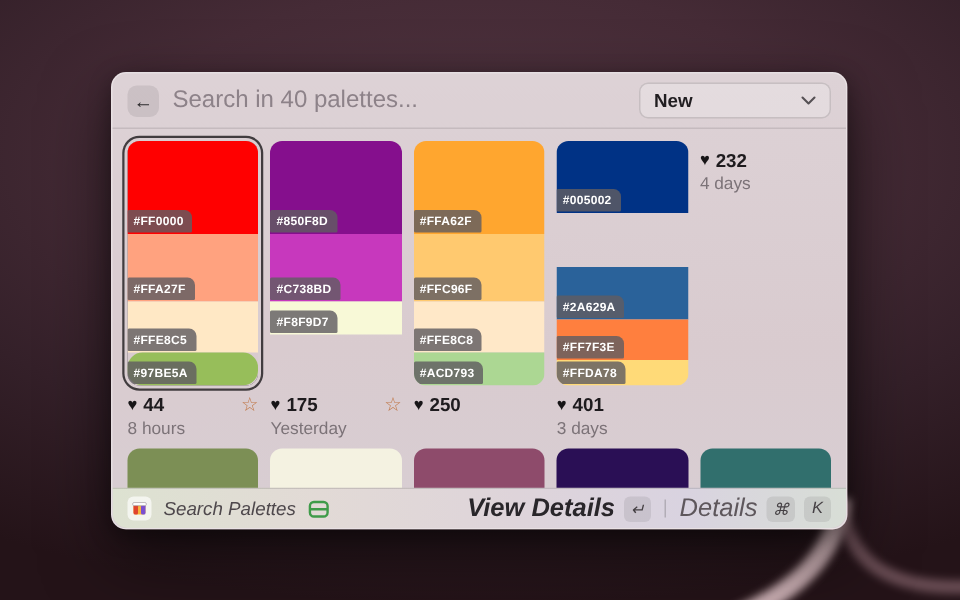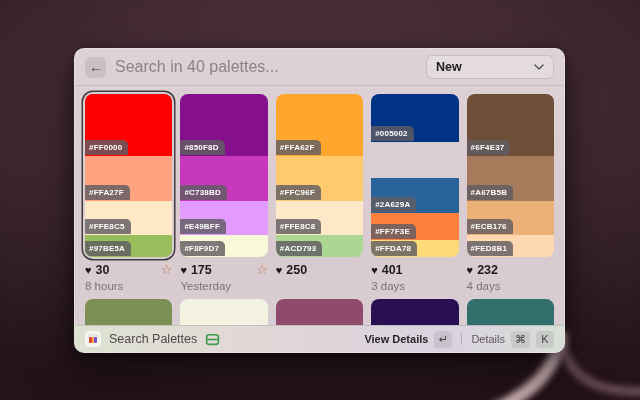--- a/index.html
+++ b/index.html
@@ -55,27 +55,27 @@
   .star { margin-left:auto; font-size:13px; color:#c1794a; line-height:12px; }
   .time { margin-top:3px; font-size:11.5px; color:#7c7378; }
 
   .grid-row2 { margin-top:7px; display:grid; grid-template-columns:repeat(5,1fr); column-gap:8px; }
   .card2 { height:33px; border-radius:8px 8px 0 0; }
 
   
   .footer { position:absolute; left:0; right:0; bottom:0; height:27px;
             border-top:1px solid rgba(0,0,0,0.12); border-radius:0 0 10px 10px;
             display:flex; align-items:center; padding:0 10px;
-            background:linear-gradient(90deg,#dde2d1 0%,#e2dad6 28%,#ded4da 55%,#d9d3e0 78%,#d8ded6 100%); }
+            background:linear-gradient(90deg,#dde2d1 0%,#e2dad6 28%,#ded4da 55%,#d9d3e0 78%,#d8ded6 100%);font-style:italic; }
   .app-icon { width:16px; height:16px; border-radius:4px; background:rgba(255,255,255,0.65);
               display:flex; align-items:center; justify-content:center; flex:0 0 auto; }
   .app-name { margin:0 8px; font-size:12.5px; color:#4e484c; }
   .view-icon { display:flex; align-items:center; }
   .footer-spacer { flex:1; }
-  .action-label { font-size:11px; font-weight:bold; color:#29262a; }
+  .action-label { font-size:17px; font-weight:bold; color:#29262a; }
   .action-label.secondary { font-weight:normal; color:#5e575c; }
   .keycap { min-width:18px; height:17px; margin-left:6px; padding:0 4px; border-radius:4px;
             background:rgba(0,0,0,0.08); color:#454044; font-size:11px;
             display:flex; align-items:center; justify-content:center; }
   .footer-divider { width:1px; height:12px; background:rgba(0,0,0,0.18); margin:0 9px; }
 </style>
 </head>
 <body>
 
 <svg class="bg-ribbon" width="640" height="400" viewBox="0 0 640 400">
@@ -110,47 +110,44 @@
       <div class="swatches">
               <div class="swatch s0" style="background: rgb(255, 0, 0);">
                 <span class="hexlabel">#FF0000</span>
               </div>
               <div class="swatch s1" style="background: rgb(255, 162, 127);">
                 <span class="hexlabel">#FFA27F</span>
               </div>
               <div class="swatch s2" style="background: rgb(255, 232, 197);">
                 <span class="hexlabel">#FFE8C5</span>
               </div>
-              <div class="swatch s3" style="background: rgb(151, 190, 90);">
+              <div class="swatch s3" style="background: rgb(151, 190, 90); border-radius: 10px;">
                 <span class="hexlabel">#97BE5A</span>
               </div>
             </div>
     </div>
     <div class="meta">
       <div class="likes-row">
         <span class="heart">♥</span>
-        <span class="likes-count">30</span>
+        <span class="likes-count">44</span>
         <span class="star">☆</span>
       </div>
       <div class="time">8 hours</div>
     </div>
   </div>
 
   <div class="cell">
     <div class="card">
       <div class="swatches">
               <div class="swatch s0" style="background: rgb(133, 15, 141);">
                 <span class="hexlabel">#850F8D</span>
               </div>
               <div class="swatch s1" style="background: rgb(199, 56, 189);">
                 <span class="hexlabel">#C738BD</span>
               </div>
-              <div class="swatch s2" style="background: rgb(228, 155, 255);">
-                <span class="hexlabel">#E49BFF</span>
-              </div>
               <div class="swatch s3" style="background: rgb(248, 249, 215); text-align: center;">
                 <span class="hexlabel">#F8F9D7</span>
               </div>
             </div>
     </div>
     <div class="meta">
       <div class="likes-row">
         <span class="heart">♥</span>
         <span class="likes-count">175</span>
         <span class="star">☆</span>
@@ -206,36 +203,20 @@
       <div class="likes-row">
         <span class="heart">♥</span>
         <span class="likes-count">401</span>
         <span class="star" style="visibility: hidden;">☆</span>
       </div>
       <div class="time">3 days</div>
     </div>
   </div>
 
   <div class="cell">
-    <div class="card">
-      <div class="swatches">
-              <div class="swatch s0" style="background: rgb(111, 78, 55);">
-                <span class="hexlabel">#6F4E37</span>
-              </div>
-              <div class="swatch s1" style="background: rgb(166, 123, 91);">
-                <span class="hexlabel">#A67B5B</span>
-              </div>
-              <div class="swatch s2" style="background: rgb(236, 177, 118);">
-                <span class="hexlabel">#ECB176</span>
-              </div>
-              <div class="swatch s3" style="background: rgb(254, 216, 177);">
-                <span class="hexlabel">#FED8B1</span>
-              </div>
-            </div>
-    </div>
     <div class="meta">
       <div class="likes-row">
         <span class="heart">♥</span>
         <span class="likes-count">232</span>
         <span class="star" style="visibility: hidden;">☆</span>
       </div>
       <div class="time">4 days</div>
     </div>
   </div>
 </div>

